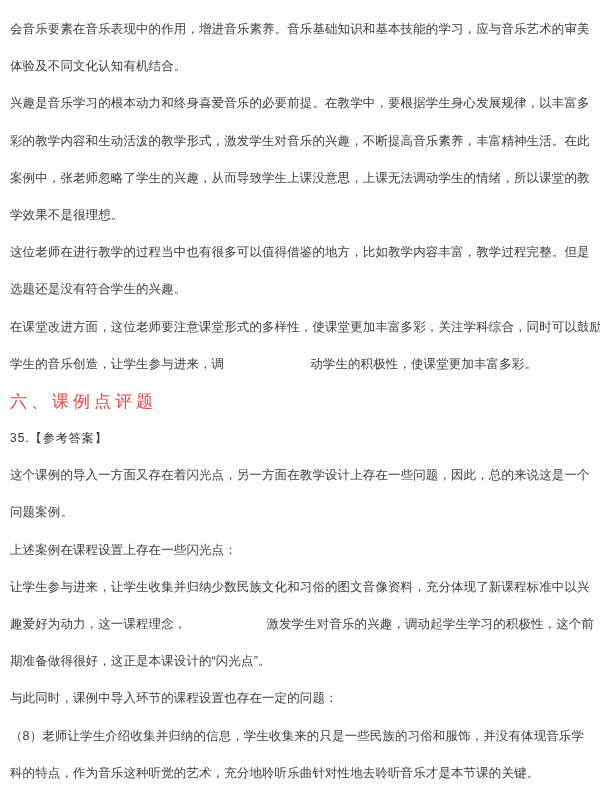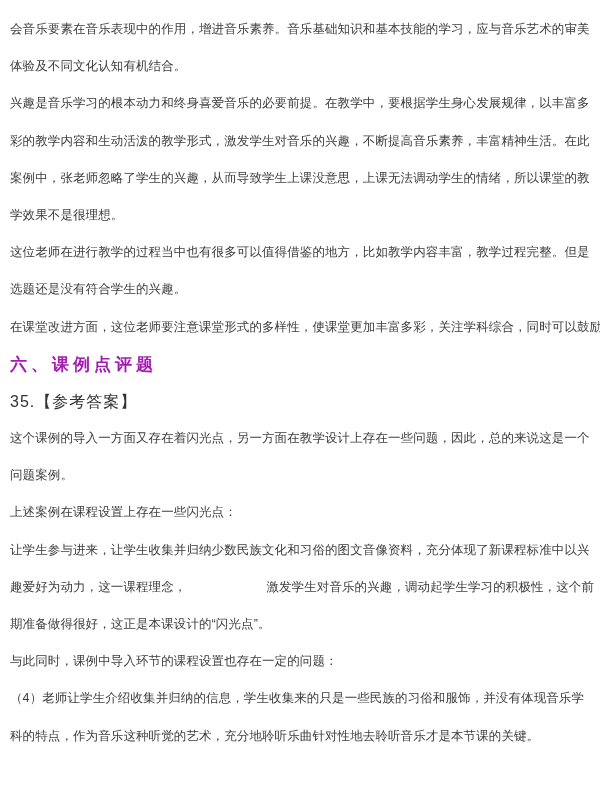--- a/index.html
+++ b/index.html
@@ -23,27 +23,27 @@
     font-size: 12.5px;
     letter-spacing: 0.1px;
     color: #3c3c3c;
     white-space: nowrap;
   }
   .line {
     height: 37.2px;
     overflow: visible;
   }
   .heading {
-    font-weight: bold;
+    font-weight: normal;
     font-size: 17px;
     letter-spacing: 4px;
-    color: #a21caf;
+    color: #ef4444;
   }
   .subheading {
-    font-size: 16px;
+    font-size: 12px;
     letter-spacing: 1px;
     color: #333333;
   }
   .gap {
     display: inline-block;
     height: 1px;
   }
   .gap-a { width: 86px; }
   .gap-b { width: 80px; }
 </style>
@@ -55,32 +55,35 @@
   <div class="line">会音乐要素在音乐表现中的作用，增进音乐素养。音乐基础知识和基本技能的学习，应与音乐艺术的审美</div>
   <div class="line">体验及不同文化认知有机结合。</div>
   <div class="line">兴趣是音乐学习的根本动力和终身喜爱音乐的必要前提。在教学中，要根据学生身心发展规律，以丰富多</div>
   <div class="line">彩的教学内容和生动活泼的教学形式，激发学生对音乐的兴趣，不断提高音乐素养，丰富精神生活。在此</div>
   <div class="line">案例中，张老师忽略了学生的兴趣，从而导致学生上课没意思，上课无法调动学生的情绪，所以课堂的教</div>
   <div class="line">学效果不是很理想。</div>
   <div class="line">这位老师在进行教学的过程当中也有很多可以值得借鉴的地方，比如教学内容丰富，教学过程完整。但是</div>
   <div class="line">选题还是没有符合学生的兴趣。</div>
   <div class="line">在课堂改进方面，这位老师要注意课堂形式的多样性，使课堂更加丰富多彩，关注学科综合，同时可以鼓励</div>
 
+  <div class="line">
+    <span>学生的音乐创造，让学生参与进来，调</span><span class="gap gap-a"></span><span>动学生的积极性，使课堂更加丰富多彩。</span>
+  </div>
 
   <div class="line heading">六、课例点评题</div>
 
   <div class="line subheading">35.【参考答案】</div>
 
   <div class="line">这个课例的导入一方面又存在着闪光点，另一方面在教学设计上存在一些问题，因此，总的来说这是一个</div>
   <div class="line">问题案例。</div>
   <div class="line">上述案例在课程设置上存在一些闪光点：</div>
   <div class="line">让学生参与进来，让学生收集并归纳少数民族文化和习俗的图文音像资料，充分体现了新课程标准中以兴</div>
 
   <div class="line">
     <span>趣爱好为动力，这一课程理念，</span><span class="gap gap-b"></span><span>激发学生对音乐的兴趣，调动起学生学习的积极性，这个前</span>
   </div>
 
   <div class="line">期准备做得很好，这正是本课设计的“闪光点”。</div>
   <div class="line">与此同时，课例中导入环节的课程设置也存在一定的问题：</div>
-  <div class="line">（4）老师让学生介绍收集并归纳的信息，学生收集来的只是一些民族的习俗和服饰，并没有体现音乐学</div>
+  <div class="line">（8）老师让学生介绍收集并归纳的信息，学生收集来的只是一些民族的习俗和服饰，并没有体现音乐学</div>
   <div class="line">科的特点，作为音乐这种听觉的艺术，充分地聆听乐曲针对性地去聆听音乐才是本节课的关键。</div>
 
 </div>
 
 </body></html>

